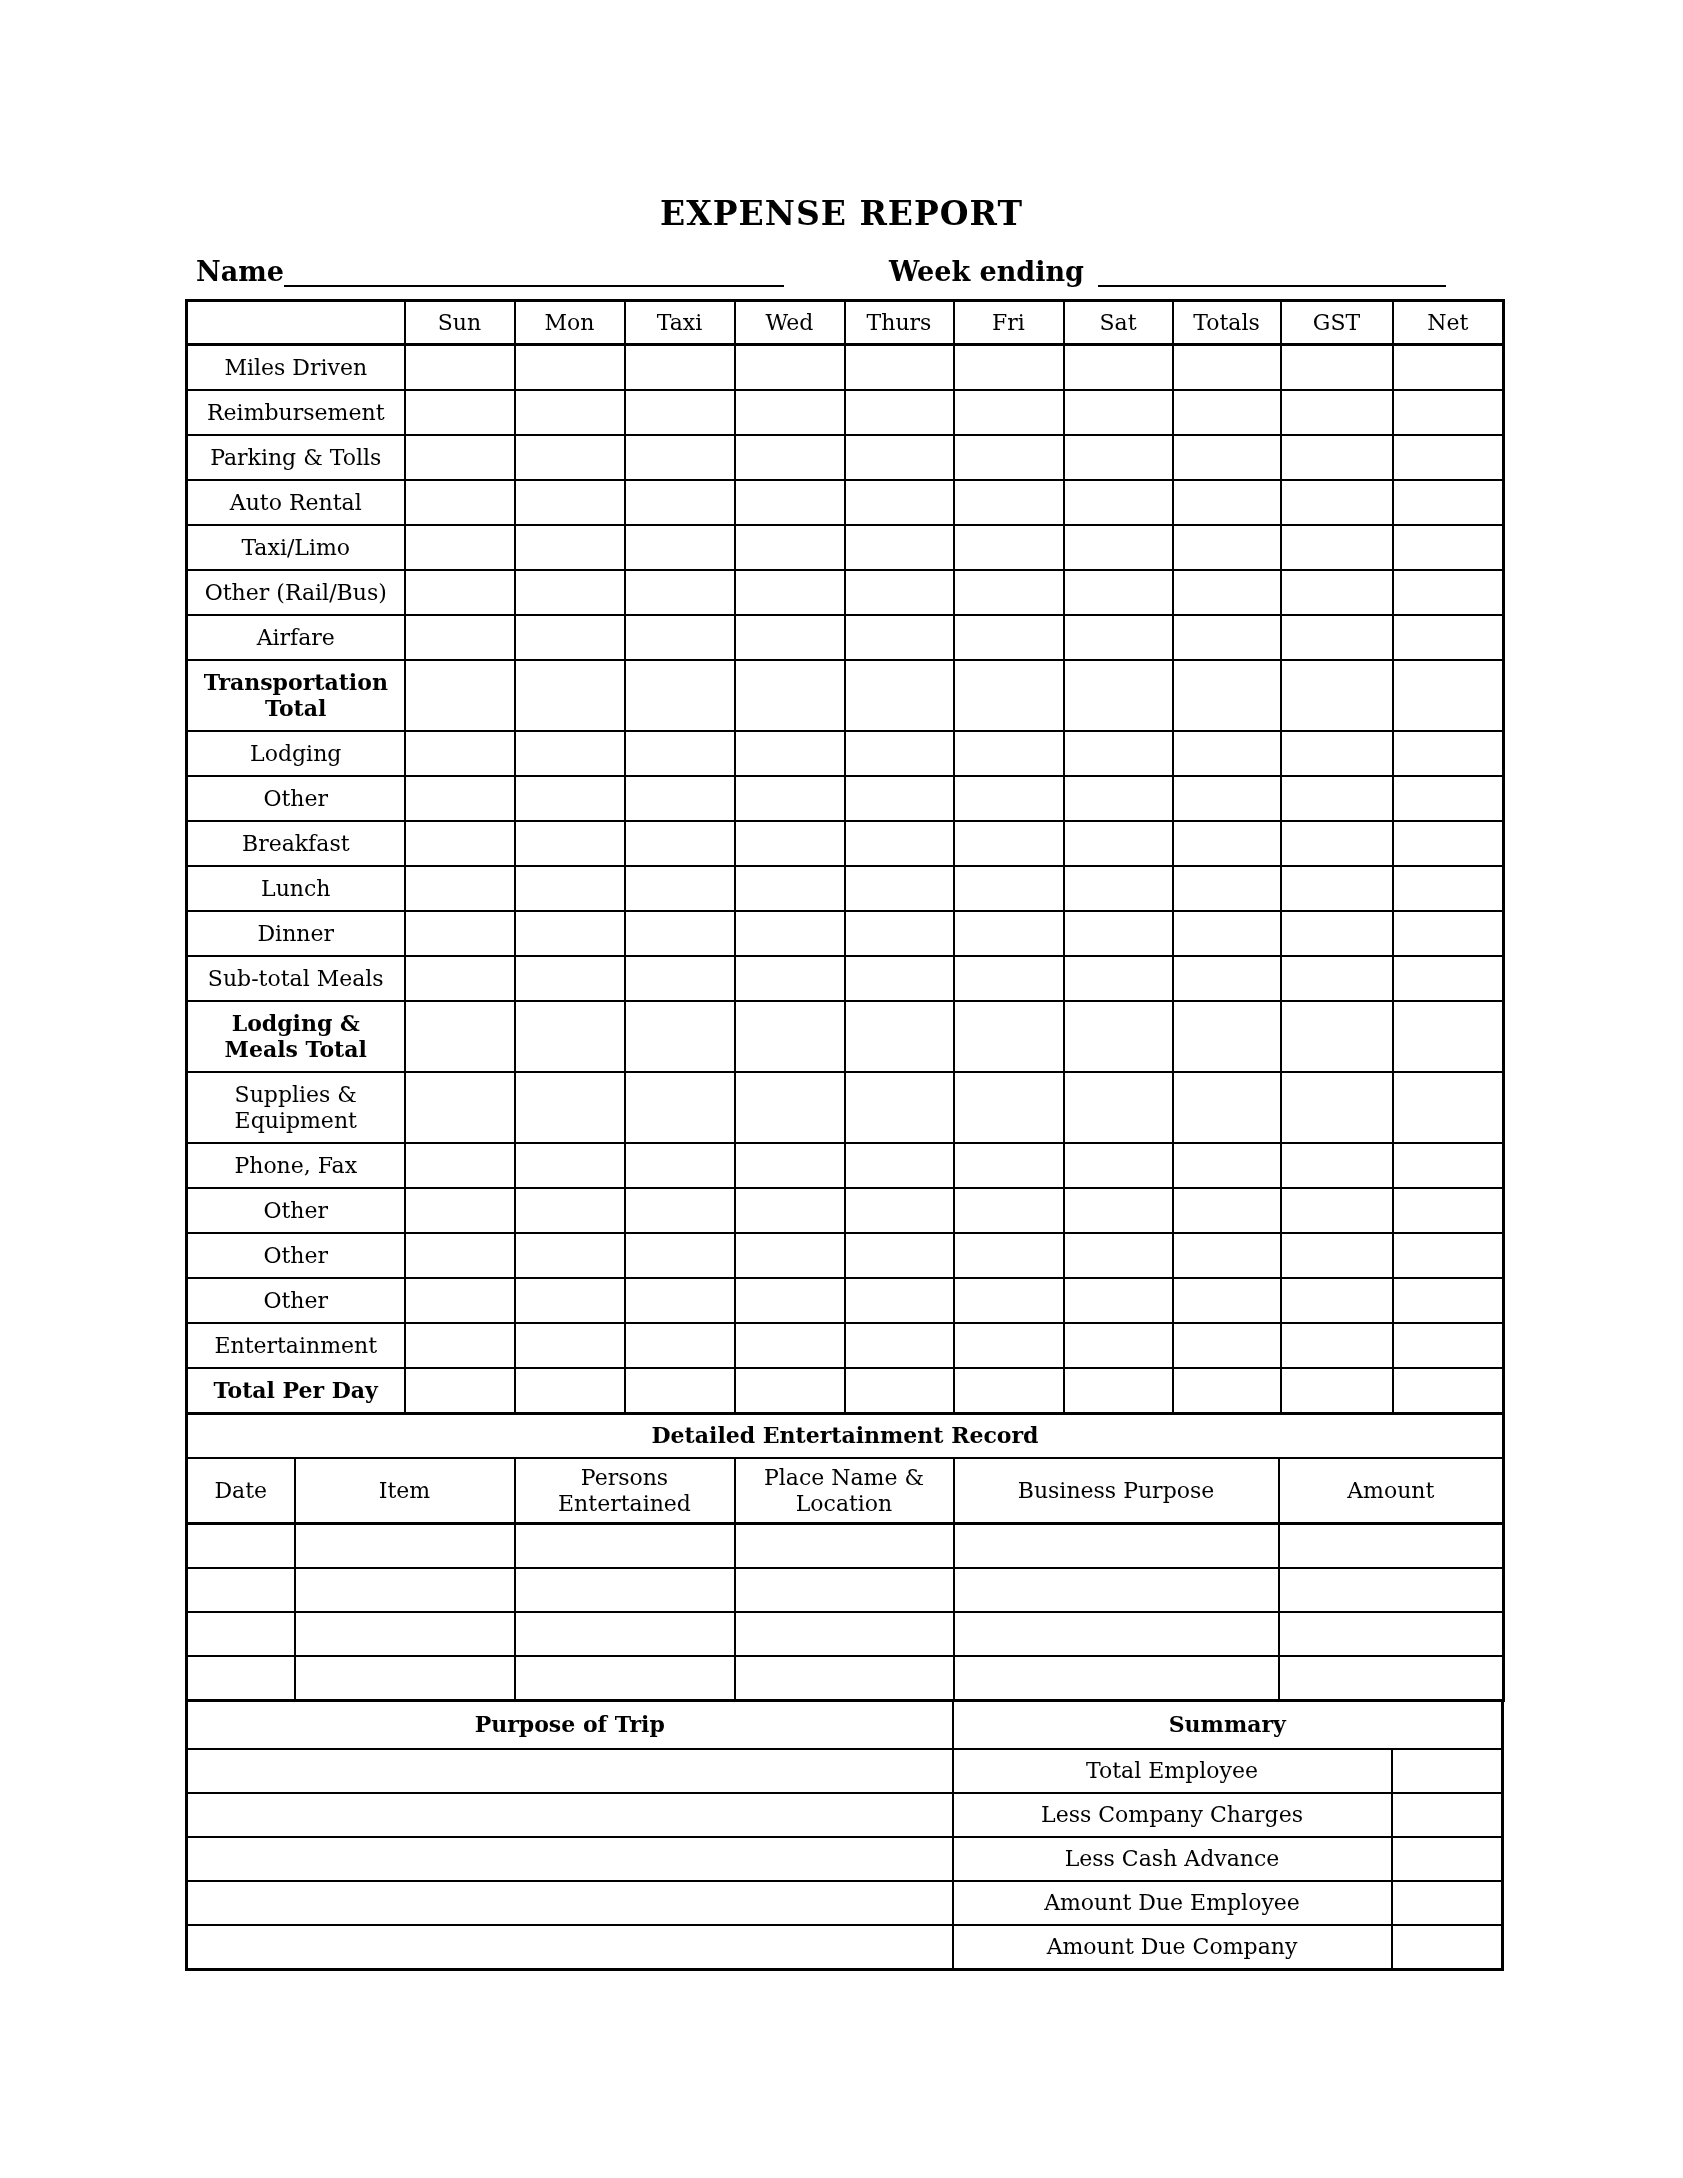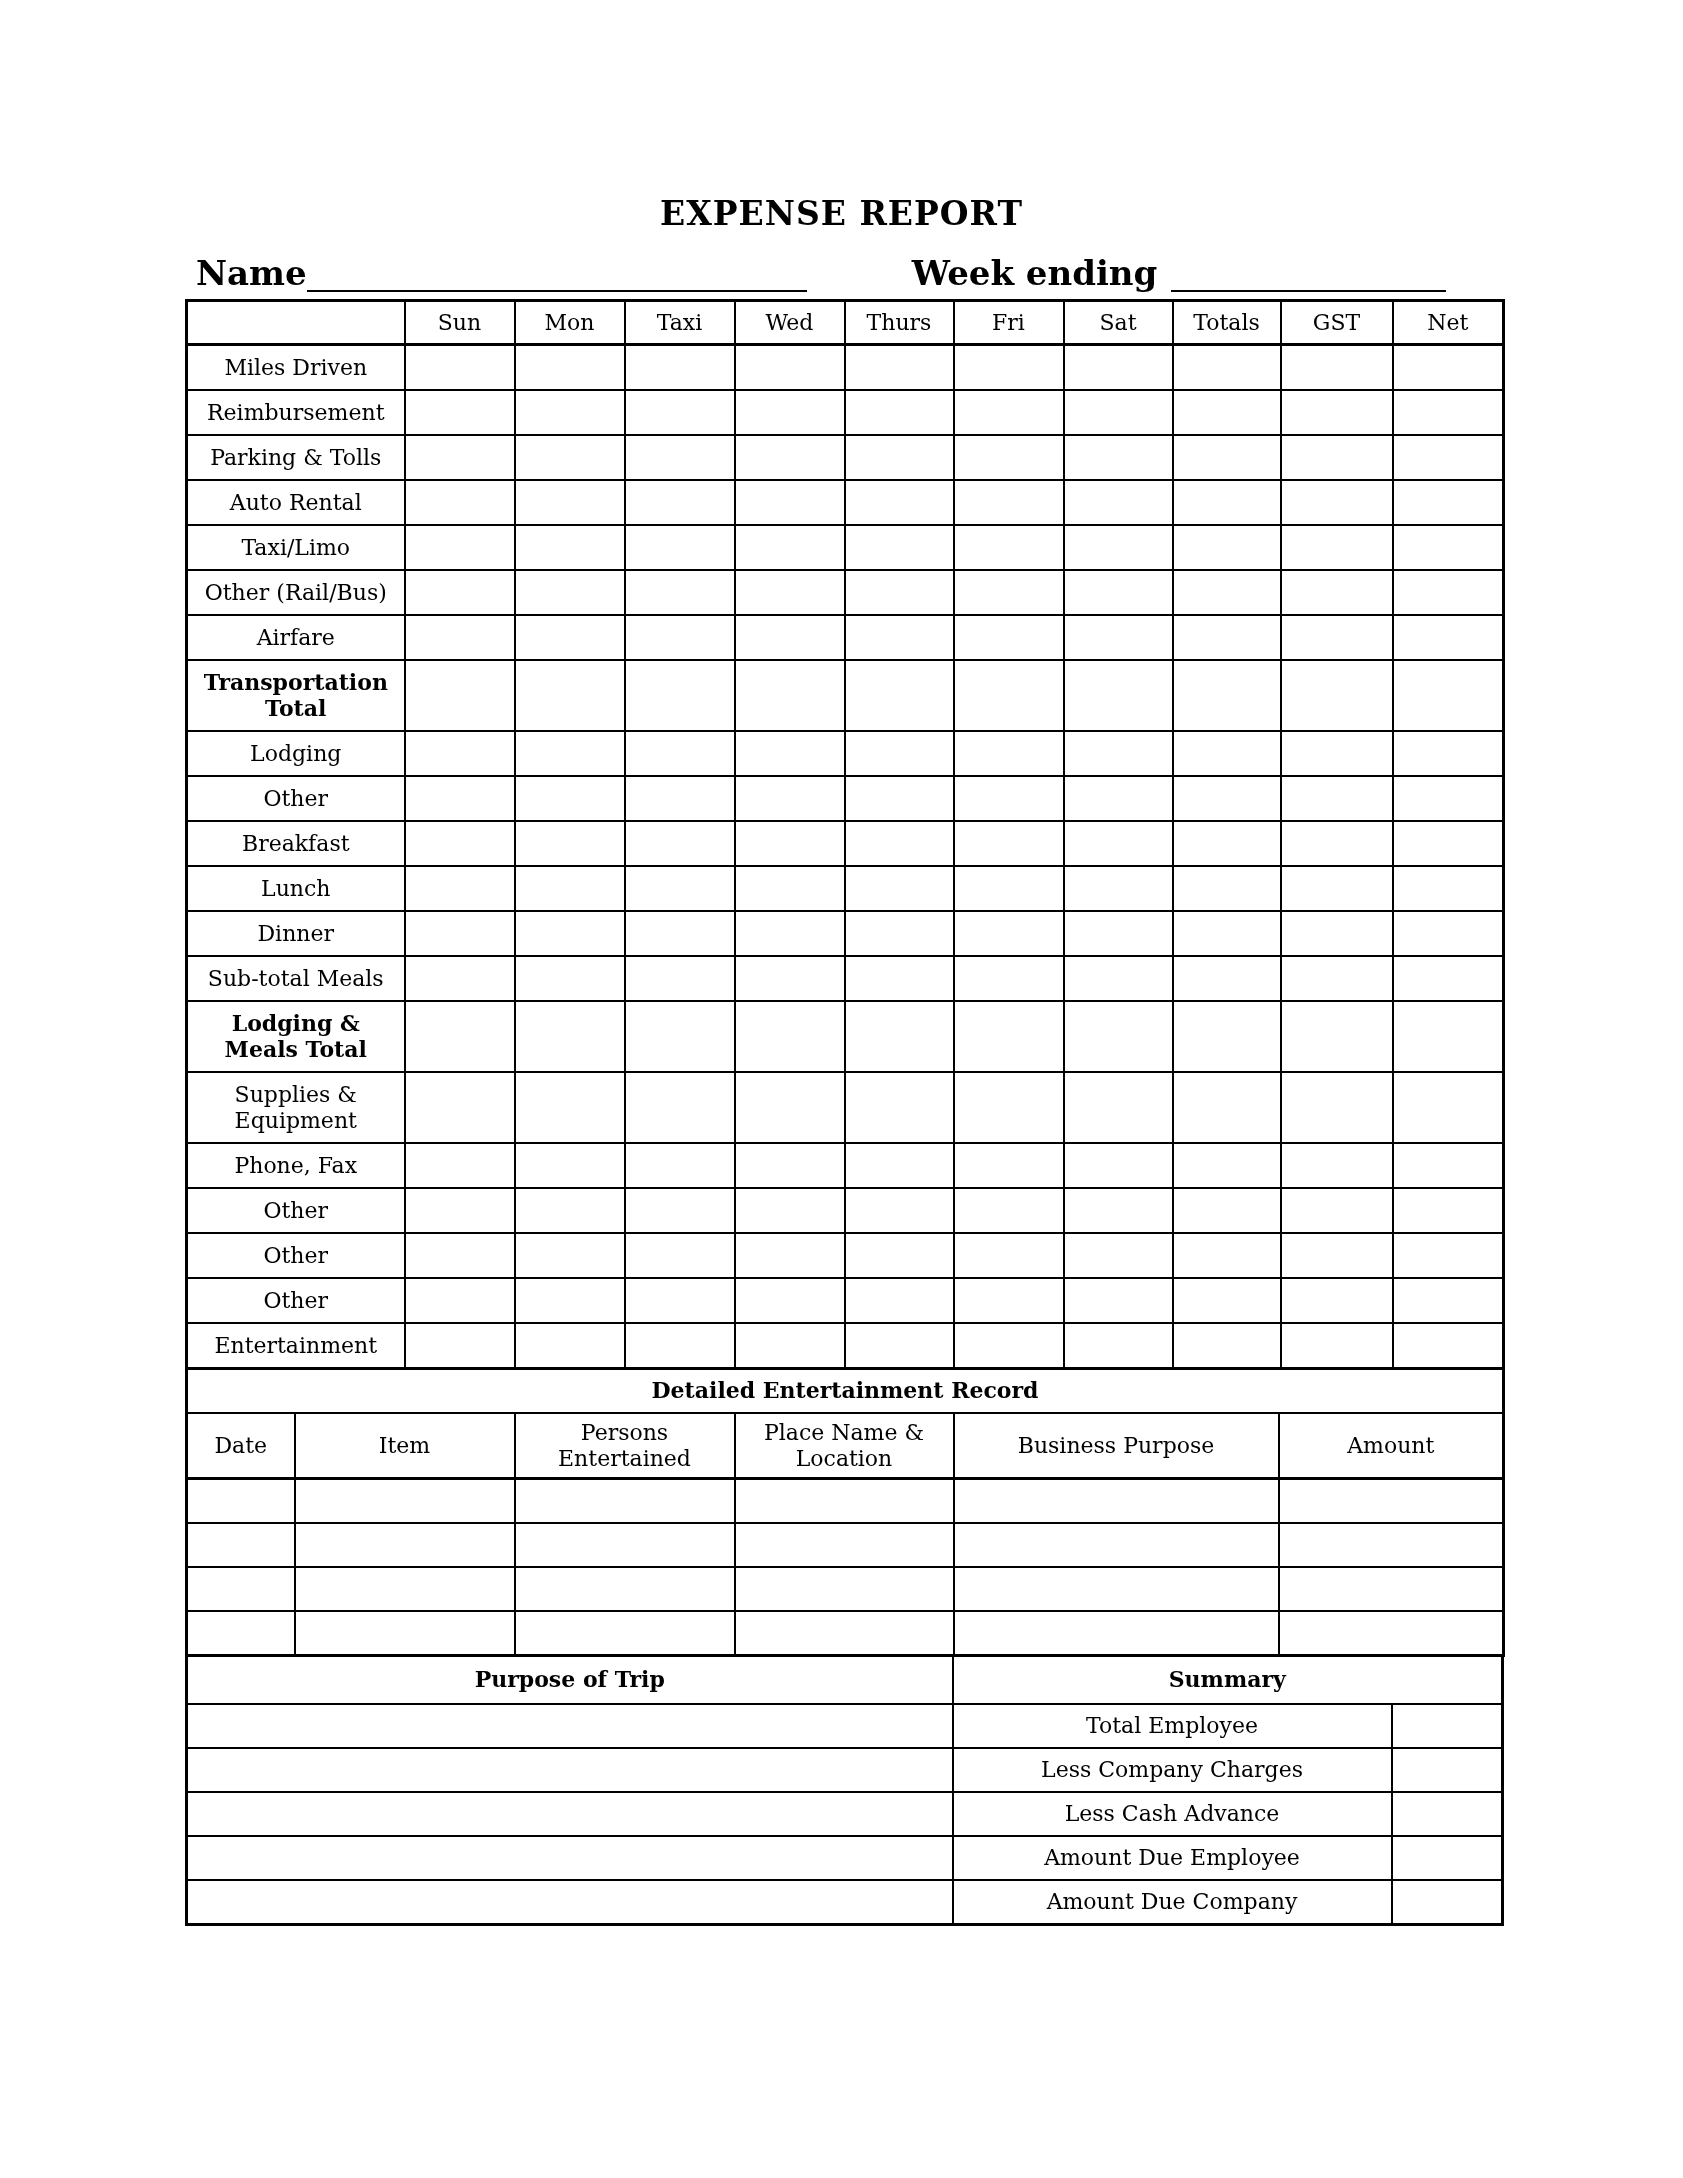--- a/index.html
+++ b/index.html
@@ -6,21 +6,21 @@
   body { width:1683px; height:2178px; position:relative;
          font-family:"DejaVu Serif", serif; color:#000; }
 
   .sheet { position:absolute; left:0; top:0; width:1352px; height:2178px; background:#fff; }
 
   .title { position:absolute; top:197px; left:0; width:1683px;
            text-align:center; font-size:33px; font-weight:bold;
            letter-spacing:1px; line-height:1; }
 
   .topline { position:absolute; left:196px; top:255px; width:1305px;
-             display:flex; align-items:flex-end; font-size:34px; font-weight:bold; }
+             display:flex; align-items:flex-end; font-size:27px; font-weight:bold; }
   .topline .lbl { line-height:1.1; white-space:nowrap; }
   .uline { display:inline-block; border-bottom:2px solid #000; height:30px; }
   .u-name { width:500px; }
   .gap { display:inline-block; width:105px; }
   .u-week { flex:1; margin-left:14px; margin-right:55px; }
 
   .tables { position:absolute; left:185px; top:299px; width:1316px; }
 
   table.grid { border-collapse:collapse; table-layout:fixed; width:1316px;
                border:3px solid #000; }
@@ -357,20 +357,33 @@
             <td></td>
             <td></td>
             <td></td>
             <td></td>
             <td></td>
             <td></td>
             <td></td>
             <td></td>
             <td></td>
           </tr>
+          <tr class="r43">
+            <td class="label-cell bold">Total Per Day</td>
+            <td></td>
+            <td></td>
+            <td></td>
+            <td></td>
+            <td></td>
+            <td></td>
+            <td></td>
+            <td></td>
+            <td></td>
+            <td></td>
+          </tr>
         </tbody>
     </table>
 
     <table class="grid der">
       <colgroup>
         <col style="width:108px">
           <col style="width:220px">
           <col style="width:220px">
         <col style="width:219px">
           <col style="width:325px">

